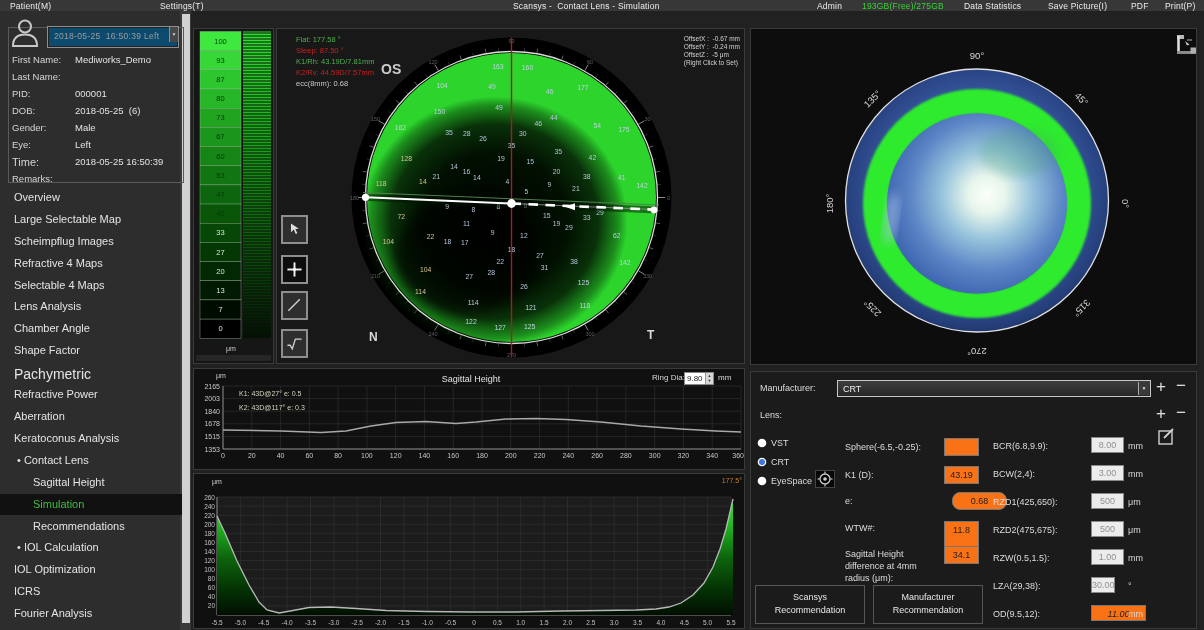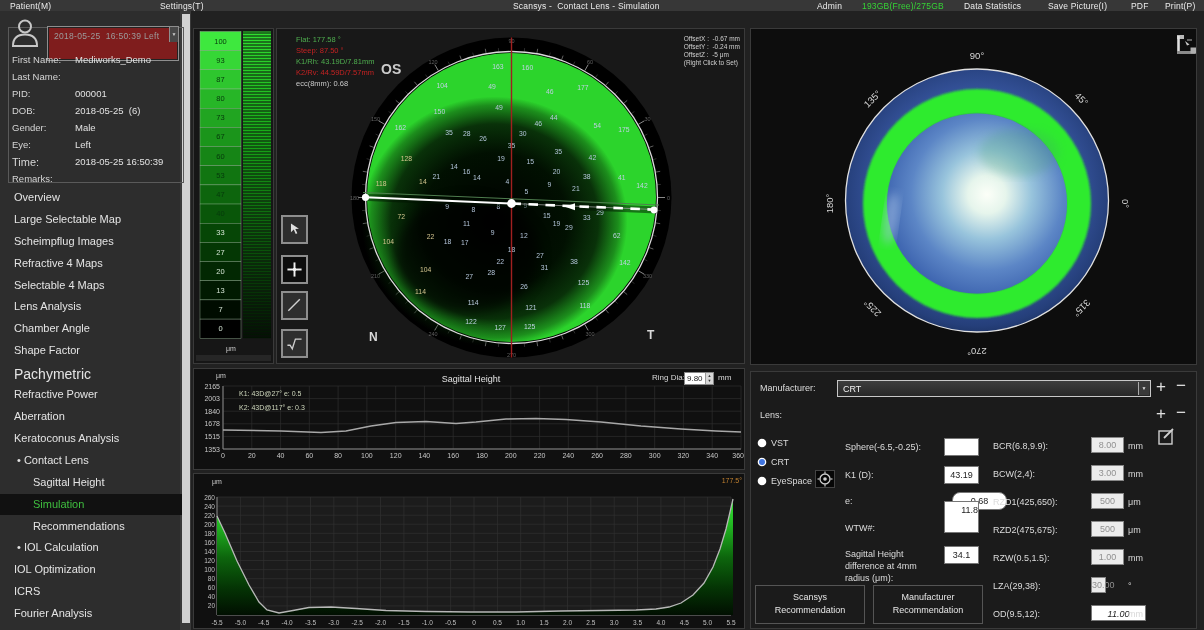--- a/index.html
+++ b/index.html
@@ -1,19 +1,19 @@
 <!DOCTYPE html>
 <html><head><meta charset="utf-8"><style>
 * { margin:0; padding:0; box-sizing:border-box; }
 html,body { width:1204px; height:630px; background:#212121; overflow:hidden;
   font-family:"Liberation Sans", sans-serif; }
 .abs { position:absolute; }
 .panel { position:absolute; background:#121212; border:1px solid #3a3a3a; }
 .lbl { position:absolute; color:#dcdcdc; font-size:9px; white-space:nowrap; }
-.inp { position:absolute; background:#ffffff; border:1px solid #777; color:#222;
+.inp { position:absolute; background:#f97316; border:1px solid #777; color:#222;
   font-size:9px; text-align:center; line-height:16px; }
 .inpd { position:absolute; background:#ececec; border:1px solid #888; color:#909090;
   font-size:9px; text-align:center; line-height:14px; }
 .unit { position:absolute; color:#d8d8d8; font-size:9px; }
 </style></head>
 <body>
 
 <div class="abs" style="left:0;top:0;width:1204px;height:11px;background:#373737;"></div>
 <div class="abs" style="left:10px;top:1px;font-size:8.5px;color:#ececec;letter-spacing:0.2px;">Patient(M)</div>
 <div class="abs" style="left:88px;top:18px;font-size:8.5px;color:#ececec;letter-spacing:0.2px;">Scan(S)</div>
@@ -29,21 +29,21 @@
 <div class="abs" style="left:0;top:11px;width:185px;height:619px;background:#2d2d2d;border-right:1px solid #1a1a1a;"></div>
 
 <div class="abs" style="left:180px;top:11px;width:11px;height:619px;background:#3a3a3a;"></div>
 <div class="abs" style="left:181.5px;top:14px;width:8px;height:609px;background:#d2d2d2;"></div>
 
 <div class="abs" style="left:8px;top:27px;width:176px;height:156px;border:1px solid #5a5a5a;"></div>
 <svg class="abs" style="left:10px;top:17px;" width="30" height="30" viewBox="0 0 30 30">
  <circle cx="15" cy="9.5" r="6" fill="none" stroke="#c8c8c8" stroke-width="2"></circle>
  <path d="M3 29 Q3 17.5 15 17.5 Q27 17.5 27 29 Z" fill="none" stroke="#c8c8c8" stroke-width="2"></path>
 </svg>
-<div class="abs" style="left:47px;top:26px;width:132px;height:35px;border:1px solid #8e8e8e;background:#7f1d1d;box-shadow:inset 0 0 0 1px #222;">
+<div class="abs" style="left:47px;top:26px;width:132px;height:22px;border:1px solid #8e8e8e;background:#0c4a6e;box-shadow:inset 0 0 0 1px #222;">
   <div class="abs" style="left:6px;top:4px;font-size:8.5px;color:#9c9c9c;letter-spacing:0.3px;">2018-05-25&nbsp; 16:50:39 Left</div>
   <div class="abs" style="right:0;top:0;width:9px;height:15px;border-left:1px solid #8e8e8e;background:#484848;color:#ccc;font-size:5px;text-align:center;line-height:15px;">▼</div>
 </div>
 <div class="abs" style="left:12px;top:54px;font-size:9.5px;color:#d6d6d6;">First Name:</div>
 <div class="abs" style="left:75px;top:54px;font-size:9.5px;color:#e2e2e2;">Mediworks_Demo</div>
 <div class="abs" style="left:12px;top:71px;font-size:9.5px;color:#d6d6d6;">Last Name:</div>
 <div class="abs" style="left:12px;top:88px;font-size:9.5px;color:#d6d6d6;">PID:</div>
 <div class="abs" style="left:75px;top:88px;font-size:9.5px;color:#e2e2e2;">000001</div>
 <div class="abs" style="left:12px;top:105px;font-size:9.5px;color:#d6d6d6;">DOB:</div>
 <div class="abs" style="left:75px;top:105px;font-size:9.5px;color:#e2e2e2;">2018-05-25&nbsp; (6)</div>
@@ -703,39 +703,39 @@
         <line x1="15.5" y1="9" x2="17.5" y2="9"></line>
       </g>
 </svg>
 <div class="lbl" style="left:94px;top:70px;">Sphere(-6.5,-0.25):</div>
 <div class="inp" style="left:193px;top:66px;width:35px;height:18px;"></div>
 <div class="lbl" style="left:94px;top:98px;">K1 (D):</div>
 <div class="inp" style="left:193px;top:94px;width:35px;height:18px;">43.19</div>
 <div class="lbl" style="left:94px;top:124px;">e:</div>
 <div class="inp" style="left:201px;top:120px;width:55px;height:18px;border-radius:8px;">0.68</div>
 <div class="lbl" style="left:94px;top:151px;">WTW#:</div>
-<div class="inp" style="left:193px;top:129px;width:35px;height:32px;text-align:right;">11.8</div>
+<div class="inp" style="left:193px;top:149px;width:35px;height:32px;">11.8</div>
 <div class="lbl" style="left:94px;top:176px;line-height:12px;">Sagittal Height<br>difference at 4mm<br>radius (μm):</div>
 <div class="inp" style="left:193px;top:174px;width:35px;height:18px;">34.1</div>
 <div class="lbl" style="left:242px;top:69px;">BCR(6.8,9.9):</div>
 <div class="inpd" style="left:340px;top:65px;width:33px;height:16px;">8.00</div>
 <div class="unit" style="left:377px;top:69px;">mm</div>
 <div class="lbl" style="left:242px;top:97px;">BCW(2,4):</div>
 <div class="inpd" style="left:340px;top:93px;width:33px;height:16px;">3.00</div>
 <div class="unit" style="left:377px;top:97px;">mm</div>
 <div class="lbl" style="left:242px;top:125px;">RZD1(425,650):</div>
 <div class="inpd" style="left:340px;top:121px;width:33px;height:16px;">500</div>
 <div class="unit" style="left:377px;top:125px;">μm</div>
 <div class="lbl" style="left:242px;top:153px;">RZD2(475,675):</div>
 <div class="inpd" style="left:340px;top:149px;width:33px;height:16px;">500</div>
 <div class="unit" style="left:377px;top:153px;">μm</div>
 <div class="lbl" style="left:242px;top:181px;">RZW(0.5,1.5):</div>
 <div class="inpd" style="left:340px;top:177px;width:33px;height:16px;">1.00</div>
 <div class="unit" style="left:377px;top:181px;">mm</div>
 <div class="lbl" style="left:242px;top:209px;">LZA(29,38):</div>
-<div class="inpd" style="left:340px;top:205px;width:15px;height:16px;">30.00</div>
+<div class="inpd" style="left:340px;top:205px;width:24px;height:16px;">30.00</div>
 <div class="unit" style="left:377px;top:209px;">°</div>
 <div class="lbl" style="left:242px;top:237px;">OD(9.5,12):</div>
 <div class="inp" style="left:340px;top:233px;width:55px;height:16px;font-style:italic;">11.00</div>
 <div class="unit" style="left:377px;top:237px;">mm</div>
 <div class="abs" style="left:4px;top:213px;width:110px;height:39px;border:1px solid #555;color:#e6e6e6;font-size:9px;text-align:center;line-height:13px;padding-top:5px;">Scansys<br>Recommendation</div>
 <div class="abs" style="left:122px;top:213px;width:110px;height:39px;border:1px solid #555;color:#e6e6e6;font-size:9px;text-align:center;line-height:13px;padding-top:5px;">Manufacturer<br>Recommendation</div>
 </div>
 
 </body></html>

